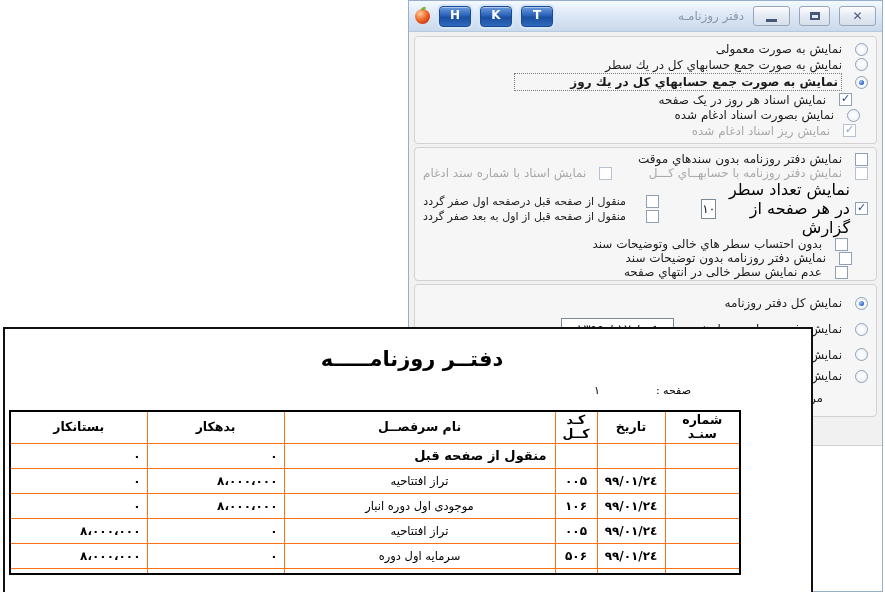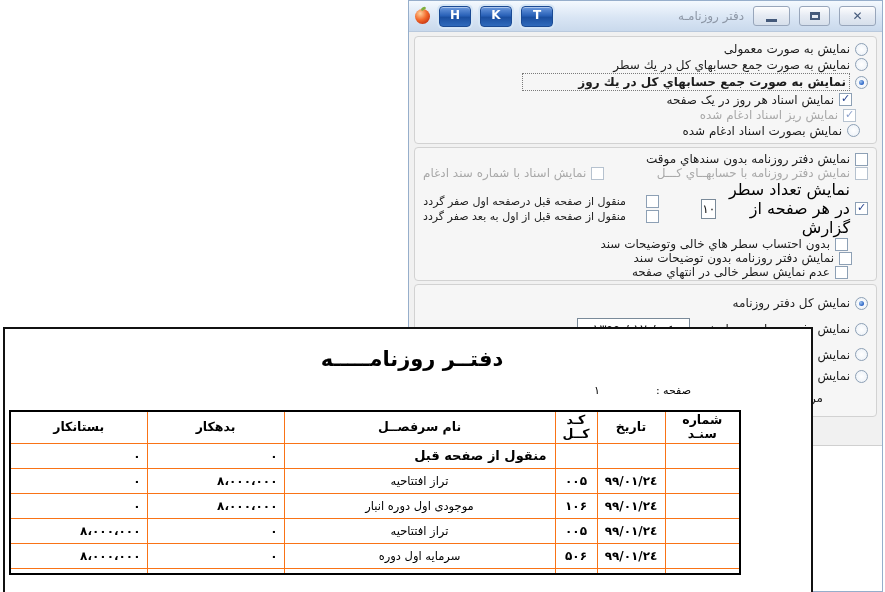--- a/index.html
+++ b/index.html
@@ -48,21 +48,21 @@
   
   .dlg-body{position:absolute;top:31px;left:0;right:0;bottom:0;background:#f1f1f1;direction:rtl;}
   .grp{
     position:absolute;right:5px;left:5px;border:1px solid #d2d2d2;border-radius:4px;
     background:#f6f6f6;box-sizing:border-box;padding:4px 8px;
     display:flex;flex-direction:column;justify-content:space-evenly;
   }
   .grp1{top:4px;height:108px;}
   .grp2{top:115px;height:134px;}
   .grp3{top:252px;height:133px;}
-  .opt{display:flex;align-items:center;gap:5px;font-size:12px;color:#1c1c1c;}
+  .opt{display:flex;align-items:center;gap:13px;font-size:12px;color:#1c1c1c;}
   .opt .lbl{white-space:nowrap;}
   .ind16{margin-right:16px;} .ind8{margin-right:8px;} .ind12{margin-right:12px;} .ind20{margin-right:20px;} .ind45{margin-right:45px;}
   .dis{color:#a9a9a9;}
   .radio{
     width:13px;height:13px;border-radius:50%;border:1px solid #8da0b5;box-sizing:border-box;
     background:radial-gradient(#ffffff,#e9eff6);flex:0 0 auto;position:relative;
   }
   .radio.on::after{
     content:"";position:absolute;left:3px;top:3px;width:5px;height:5px;border-radius:50%;
     background:radial-gradient(circle at 35% 35%, #9cc3f0, #2a62c4 70%);
@@ -147,27 +147,27 @@
         <span class="lbl">نمايش به صورت جمع حسابهاي كل در يك سطر</span>
       </div>
       <div class="opt">
         <span class="radio on"></span>
         <span class="lbl focus-lbl">نمايش به صورت جمع حسابهاي كل در يك روز</span>
       </div>
       <div class="opt ind16">
         <span class="cb on"></span>
         <span class="lbl">نمايش اسناد هر روز در یک صفحه</span>
       </div>
+      <div class="opt ind8">
+        <span class="radio"></span>
+        <span class="lbl">نمايش بصورت اسناد ادغام شده</span>
+      </div>
       <div class="opt ind12 dis">
         <span class="cb on"></span>
         <span class="lbl">نمايش ريز اسناد ادغام شده</span>
-      </div>
-      <div class="opt ind8">
-        <span class="radio"></span>
-        <span class="lbl">نمايش بصورت اسناد ادغام شده</span>
       </div>
     </div>
 
     <div class="grp grp2">
       <div class="opt">
         <span class="cb"></span>
         <span class="lbl">نمايش دفتر روزنامه بدون سندهاي موقت</span>
       </div>
       <div class="split">
         <div class="opt dis">

